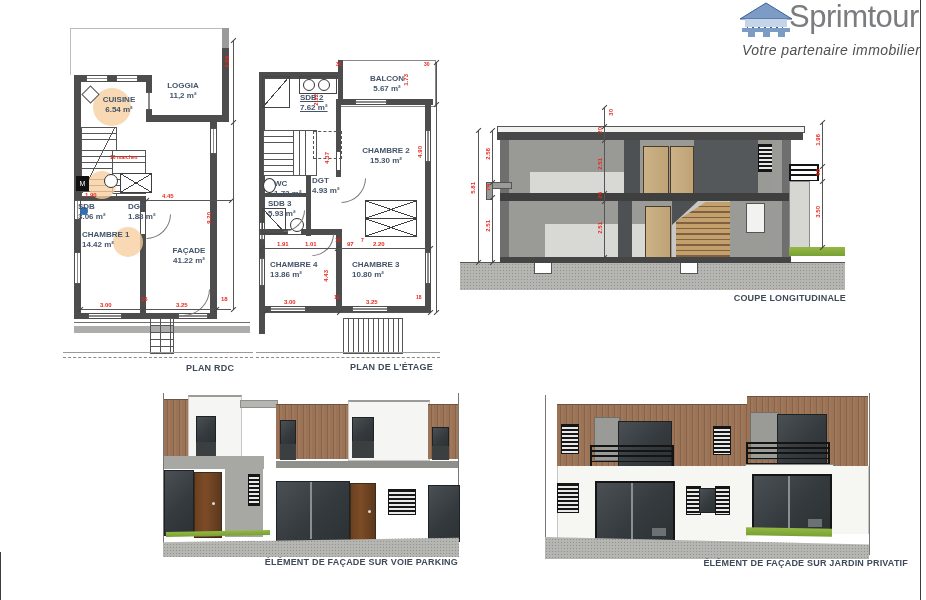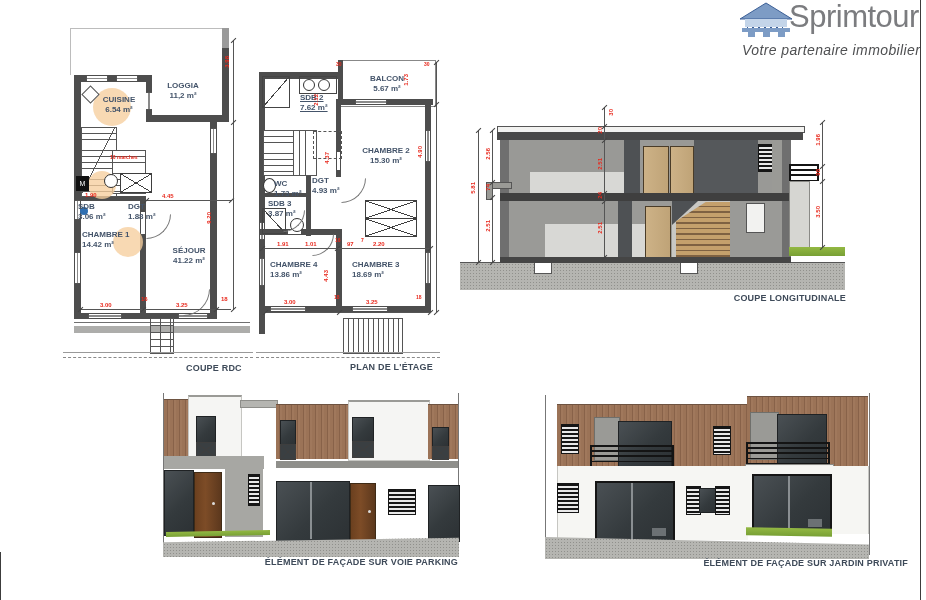--- a/index.html
+++ b/index.html
@@ -121,21 +121,21 @@
   </div>
   <div class="rlabel tl" style="left:128px;top:202px;width:40px;">
     <span>DGT</span>
     <span>1.88 m²</span>
   </div>
   <div class="rlabel tl" style="left:82px;top:230px;width:56px;">
     <span>CHAMBRE 1</span>
     <span>14.42 m²</span>
   </div>
   <div class="rlabel" style="left:158px;top:246px;width:62px;">
-    <span>SÉJOUR</span>
+    <span>FAÇADE</span>
     <span>41.22 m²</span>
   </div>
 
   <div class="dim dim5" style="left:110px;top:155px;">16 marches</div>
   <div class="dim" style="left:85px;top:192px;">1.90</div>
   <div class="dim" style="left:162px;top:193px;">4.45</div>
   <div class="dline" style="left:146px;top:200px;width:86px;height:1px;"></div>
   <div class="tick" style="left:143px;top:200px;"></div>
   <div class="tick" style="left:228px;top:200px;"></div>
   <div class="dim" style="left:100px;top:302px;">3.00</div>
@@ -151,21 +151,21 @@
   <div class="dline" style="left:233px;top:40px;width:1px;height:270px;"></div>
   <div class="tick" style="left:230px;top:40px;"></div>
   <div class="tick" style="left:230px;top:122px;"></div>
   <div class="tick" style="left:230px;top:309px;"></div>
 
   <div class="tline" style="left:74px;top:322px;width:176px;height:1px;"></div>
   <div class="abs" style="left:74px;top:326px;width:176px;height:7px;background:#adadab;"></div>
   <div class="grid" style="left:150px;top:318px;width:22px;height:34px;"></div>
   <div class="tline" style="left:63px;top:352px;width:190px;height:1px;background:#999;"></div>
   <div class="dashline" style="left:63px;top:357px;width:190px;"></div>
-  <div class="caption" style="left:186px;top:363px;">COUPE RDC</div>
+  <div class="caption" style="left:186px;top:363px;">PLAN RDC</div>
 
   <div class="wall" style="left:259px;top:72px;width:82px;height:7px;"></div>
   <div class="wall" style="left:259px;top:72px;width:6px;height:262px;"></div>
   <div class="winv" style="left:260px;top:222px;width:4px;height:16px;"></div>
   <div class="winv" style="left:260px;top:258px;width:4px;height:26px;"></div>
   <div class="abs" style="left:340px;top:60px;width:94px;height:45px;border:1px solid #888;"></div>
   <div class="wall" style="left:338px;top:60px;width:5px;height:45px;"></div>
   <div class="wall" style="left:341px;top:99px;width:92px;height:6px;"></div>
   <div class="winh" style="left:355px;top:100px;width:30px;height:4px;"></div>
   <div class="wall" style="left:425px;top:99px;width:6px;height:213px;"></div>
@@ -215,29 +215,29 @@
   <div class="rlabel tl" style="left:274px;top:179px;width:30px;">
     <span>WC</span>
     <span>1.73 m²</span>
   </div>
   <div class="rlabel tl" style="left:312px;top:176px;width:40px;">
     <span>DGT</span>
     <span>4.93 m²</span>
   </div>
   <div class="rlabel tl" style="left:268px;top:199px;width:40px;">
     <span>SDB 3</span>
-    <span>3.87 m²</span>
+    <span>5.93 m²</span>
   </div>
   <div class="rlabel tl" style="left:270px;top:260px;width:56px;">
     <span>CHAMBRE 4</span>
     <span>13.86 m²</span>
   </div>
   <div class="rlabel tl" style="left:352px;top:260px;width:56px;">
     <span>CHAMBRE 3</span>
-    <span>18.69 m²</span>
+    <span>10.80 m²</span>
   </div>
 
   <div class="dim dimv" style="left:313px;top:94px;">2.12</div>
   <div class="dim dimv" style="left:403px;top:74px;">1.73</div>
   <div class="dim dim5" style="left:336px;top:62px;">30</div>
   <div class="dim dim5" style="left:424px;top:62px;">30</div>
   <div class="dim dimv" style="left:324px;top:152px;">4.37</div>
   <div class="dim dimv" style="left:417px;top:146px;">4.90</div>
   <div class="dim" style="left:277px;top:241px;">1.91</div>
   <div class="dim" style="left:305px;top:241px;">1.01</div>

